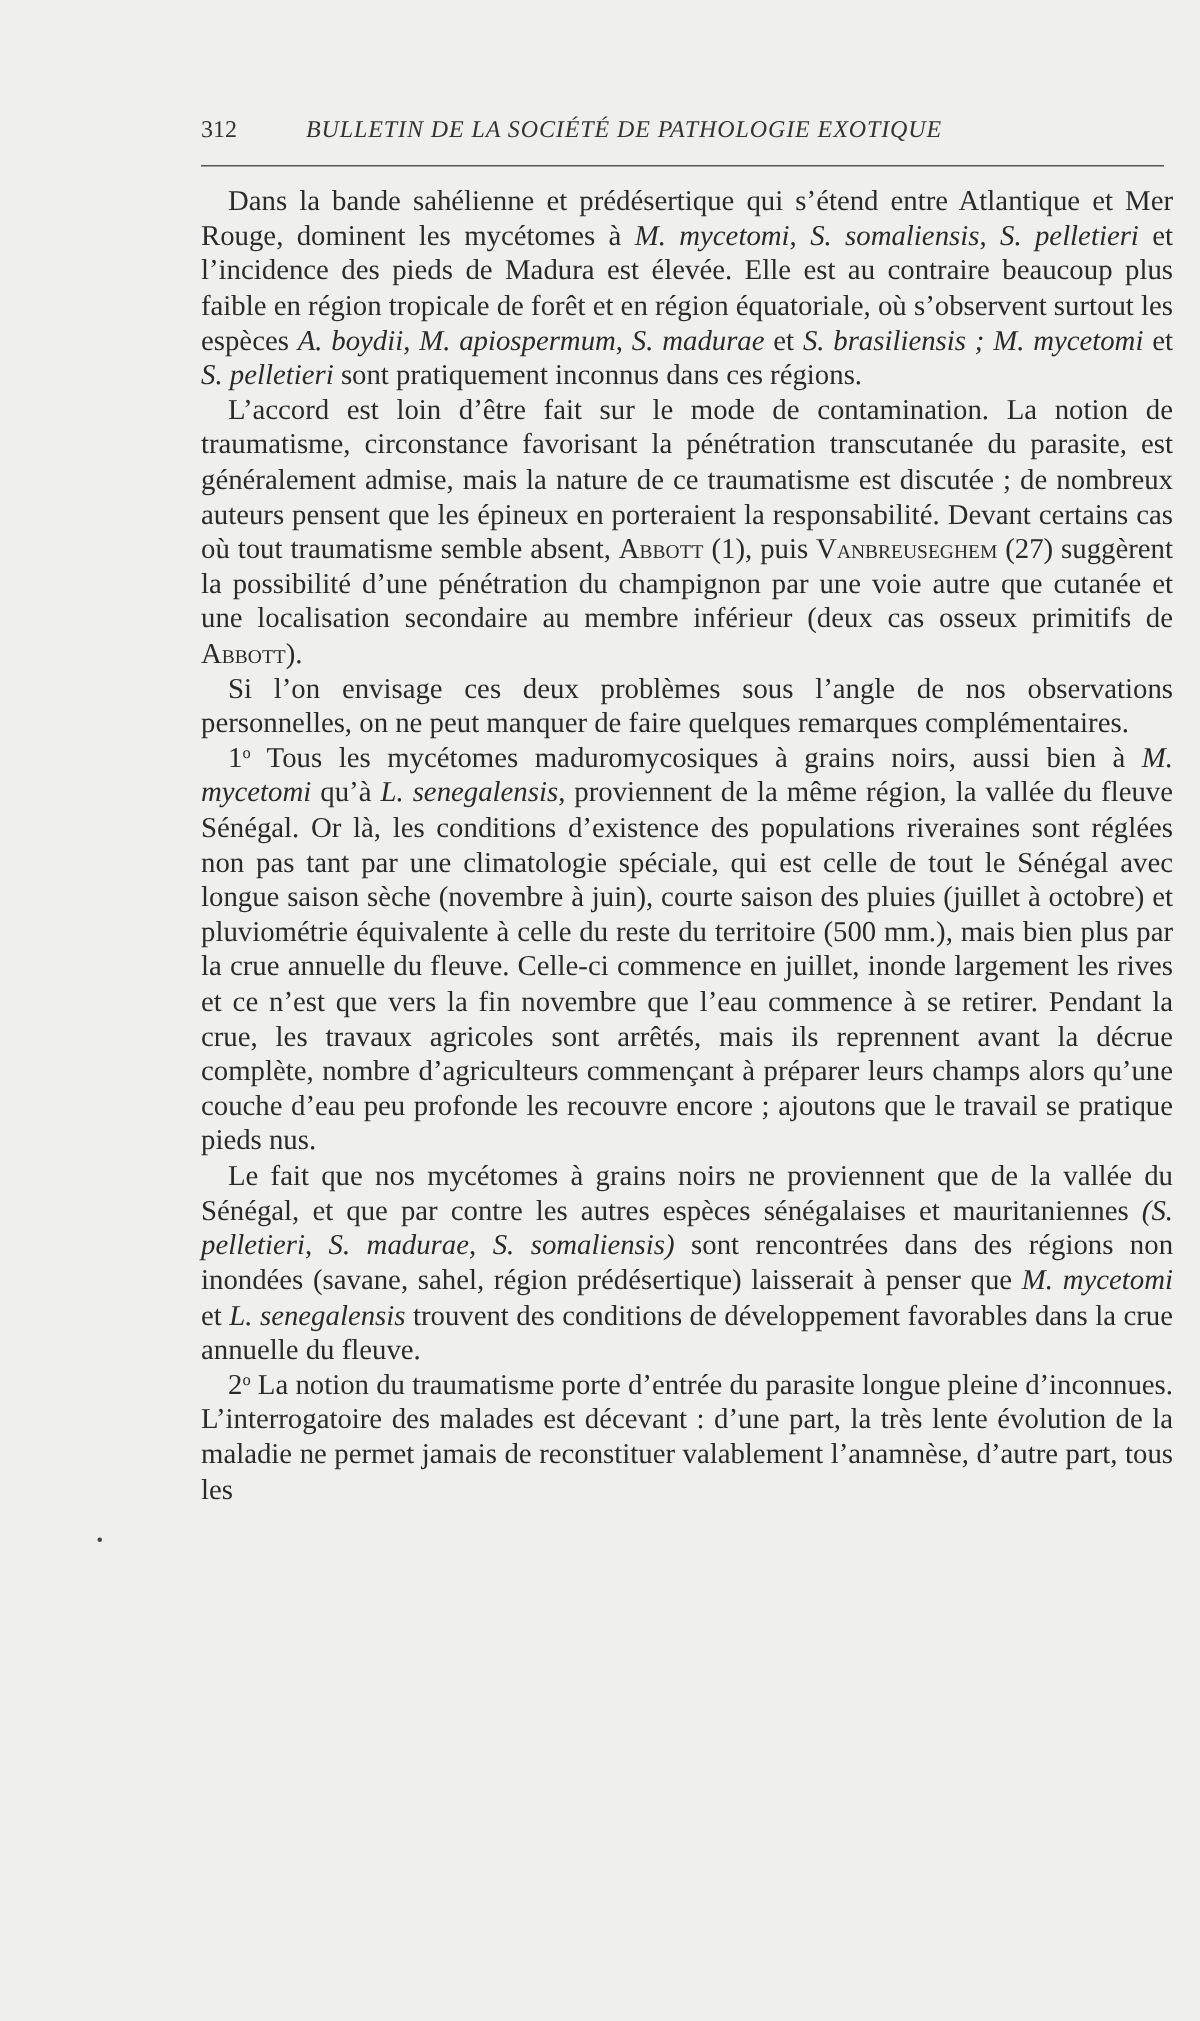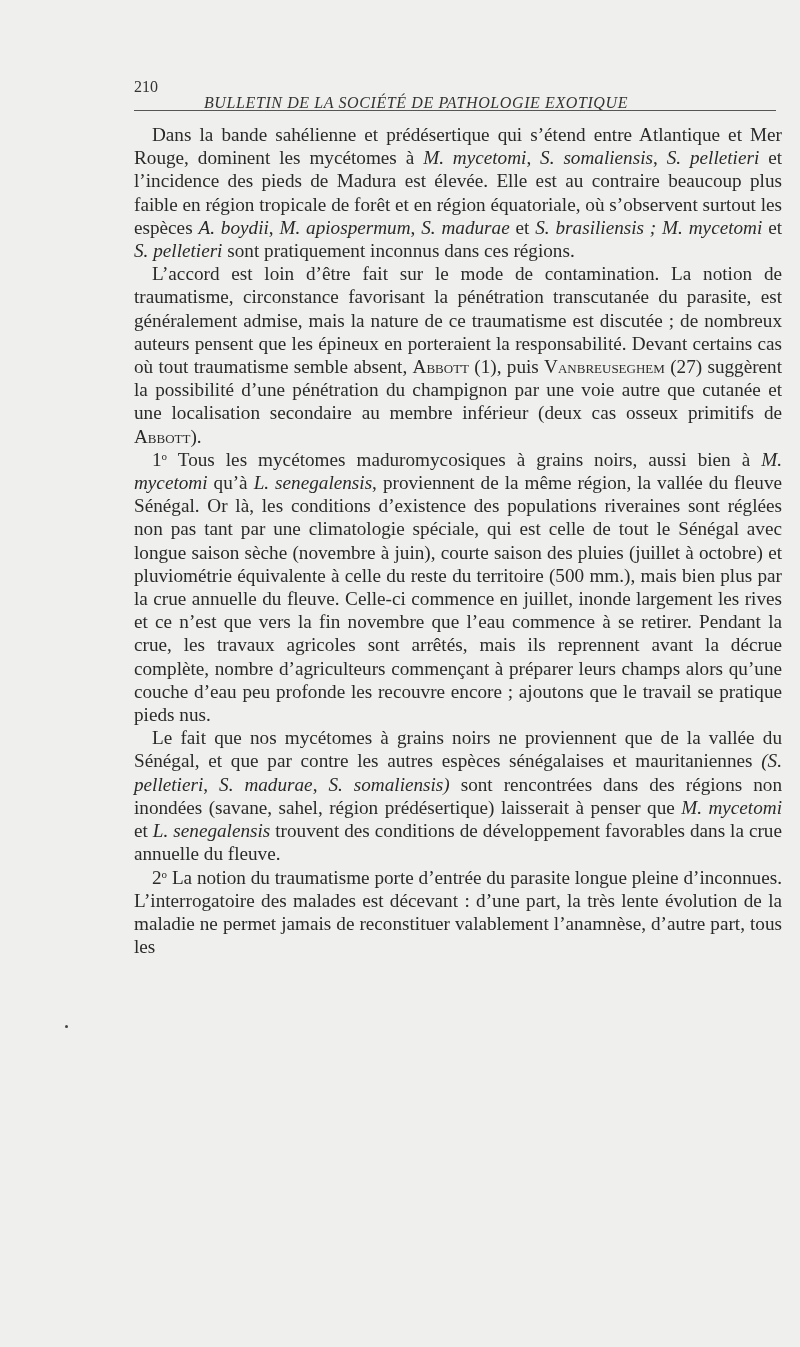--- a/index.html
+++ b/index.html
@@ -8,21 +8,21 @@
       background: #efefed;
       font-family: "DejaVu Serif", "Liberation Serif", serif;
       color: #2a2a2a;
       position: relative;
     }
     .header {
       position: absolute; left: 134px; top: 78px; width: 640px;
       font-family: "Liberation Serif", serif; font-size: 16px; color: #333;
     }
     .header .pgnum { position: absolute; left: 0; top: 0; }
-    .header .title { position: absolute; left: 70px; top: 16px; font-style: italic; letter-spacing: 0.6px; }
+    .header .title { position: absolute; left: 70px; top: 0; font-style: italic; letter-spacing: 0.6px; }
     .rule {
       position: absolute; left: 134px; top: 110px; width: 642px; height: 1px;
       background: #555;
     }
     .text {
       position: absolute; left: 134px; top: 123px; width: 648px;
       font-family: "Liberation Serif", serif;
       font-size: 19.2px; line-height: 23.2px;
       text-align: justify; text-align-last: auto;
     }
@@ -32,26 +32,27 @@
     sup { font-size: 11px; vertical-align: 6px; line-height: 0; }
     .dot {
       position: absolute; left: 65px; top: 1025px; width: 3px; height: 3px;
       background: #444; border-radius: 50%;
     }
   </style>
 </head>
 <body>
 
 <div class="header">
-  <span class="pgnum">210</span>
+  <span class="pgnum">312</span>
   <span class="title">BULLETIN DE LA SOCIÉTÉ DE PATHOLOGIE EXOTIQUE</span>
 </div>
 <div class="rule"></div>
 
 <div class="text" id="body-text">
     <p><span>Dans la bande sahélienne et prédésertique qui s’étend entre Atlantique et Mer Rouge, dominent les mycétomes à </span><i>M. mycetomi</i><span>, </span><i>S. somaliensis</i><span>, </span><i>S. pelletieri</i><span> et l’incidence des pieds de Madura est élevée. Elle est au contraire beaucoup plus faible en région tropicale de forêt et en région équatoriale, où s’observent surtout les espèces </span><i>A. boydii</i><span>, </span><i>M. apiospermum</i><span>, </span><i>S. madurae</i><span> et </span><i>S. brasiliensis ; M. mycetomi</i><span> et </span><i>S. pelletieri</i><span> sont pratiquement inconnus dans ces régions.</span></p>
     <p><span>L’accord est loin d’être fait sur le mode de contamination. La notion de traumatisme, circonstance favorisant la pénétration transcutanée du parasite, est généralement admise, mais la nature de ce traumatisme est discutée ; de nombreux auteurs pensent que les épineux en porteraient la responsabilité. Devant certains cas où tout traumatisme semble absent, </span><span class="sc">Abbott</span><span> (1), puis </span><span class="sc">Vanbreuseghem</span><span> (27) suggèrent la possibilité d’une pénétration du champignon par une voie autre que cutanée et une localisation secondaire au membre inférieur (deux cas osseux primitifs de </span><span class="sc">Abbott</span><span>).</span></p>
+    <p><span>Si l’on envisage ces deux problèmes sous l’angle de nos observations personnelles, on ne peut manquer de faire quelques remarques complémentaires.</span></p>
     <p><span>1</span><sup>o</sup><span> Tous les mycétomes maduromycosiques à grains noirs, aussi bien à </span><i>M. mycetomi</i><span> qu’à </span><i>L. senegalensis</i><span>, proviennent de la même région, la vallée du fleuve Sénégal. Or là, les conditions d’existence des populations riveraines sont réglées non pas tant par une climatologie spéciale, qui est celle de tout le Sénégal avec longue saison sèche (novembre à juin), courte saison des pluies (juillet à octobre) et pluviométrie équivalente à celle du reste du territoire (500 mm.), mais bien plus par la crue annuelle du fleuve. Celle-ci commence en juillet, inonde largement les rives et ce n’est que vers la fin novembre que l’eau commence à se retirer. Pendant la crue, les travaux agricoles sont arrêtés, mais ils reprennent avant la décrue complète, nombre d’agriculteurs commençant à préparer leurs champs alors qu’une couche d’eau peu profonde les recouvre encore ; ajoutons que le travail se pratique pieds nus.</span></p>
     <p><span>Le fait que nos mycétomes à grains noirs ne proviennent que de la vallée du Sénégal, et que par contre les autres espèces sénégalaises et mauritaniennes </span><i>(S. pelletieri</i><span>, </span><i>S. madurae</i><span>, </span><i>S. somaliensis)</i><span> sont rencontrées dans des régions non inondées (savane, sahel, région prédésertique) laisserait à penser que </span><i>M. mycetomi</i><span> et </span><i>L. senegalensis</i><span> trouvent des conditions de développement favorables dans la crue annuelle du fleuve.</span></p>
     <p><span>2</span><sup>o</sup><span> La notion du traumatisme porte d’entrée du parasite longue pleine d’inconnues. L’interrogatoire des malades est décevant : d’une part, la très lente évolution de la maladie ne permet jamais de reconstituer valablement l’anamnèse, d’autre part, tous les</span></p>
   </div>
 
 <div class="dot"></div>
 
 </body></html>

